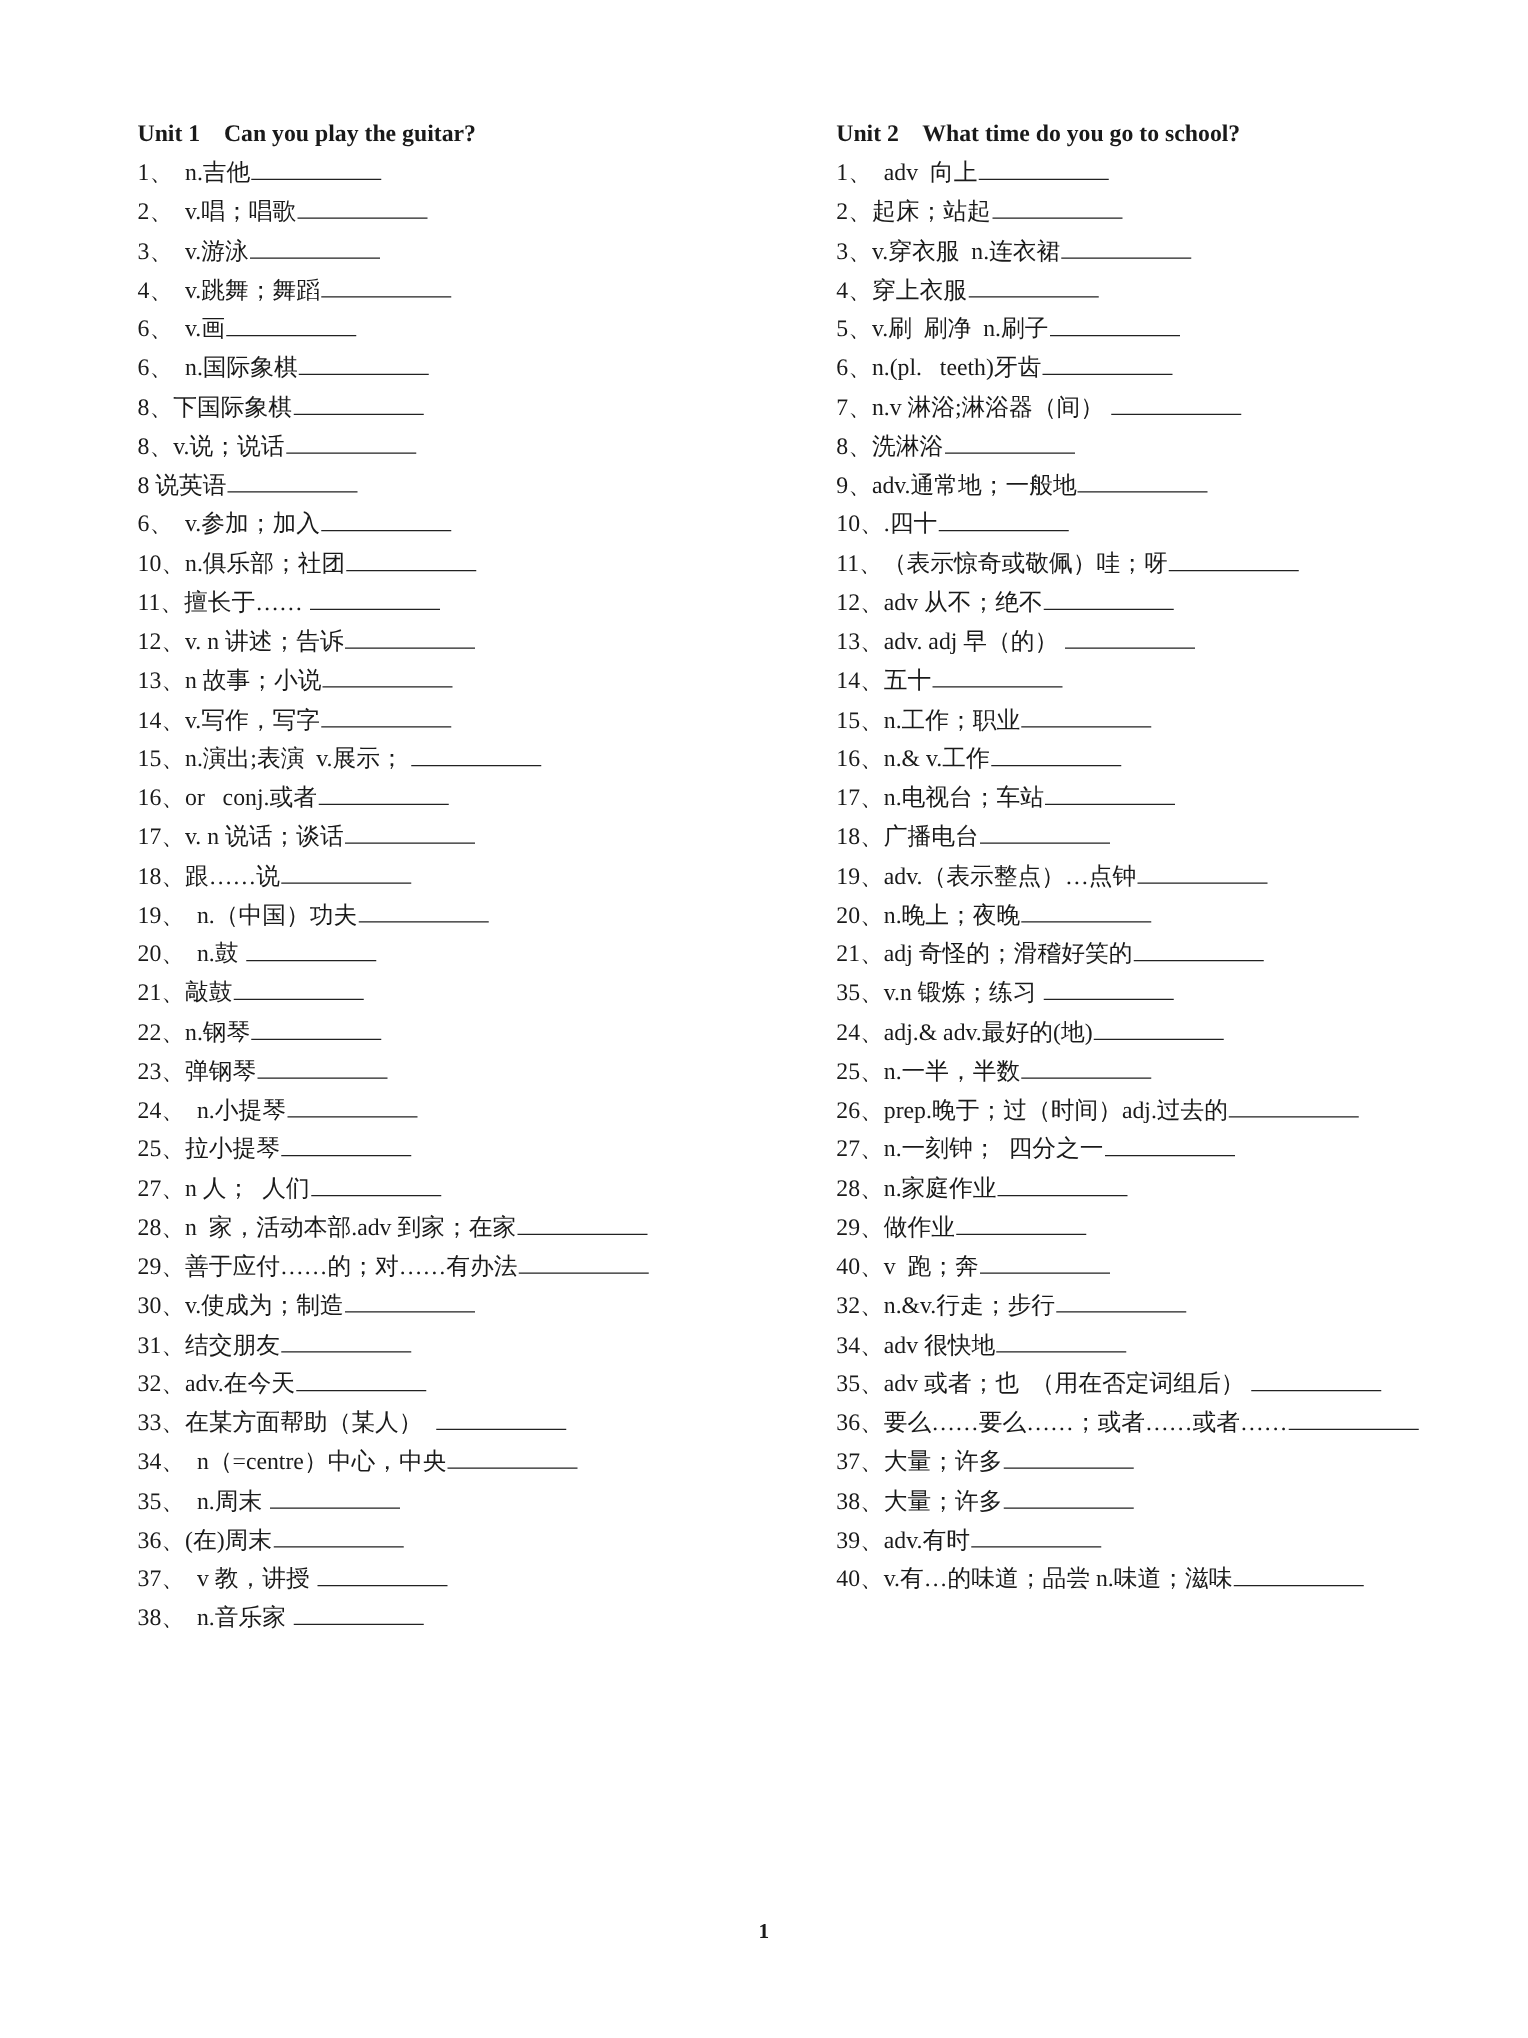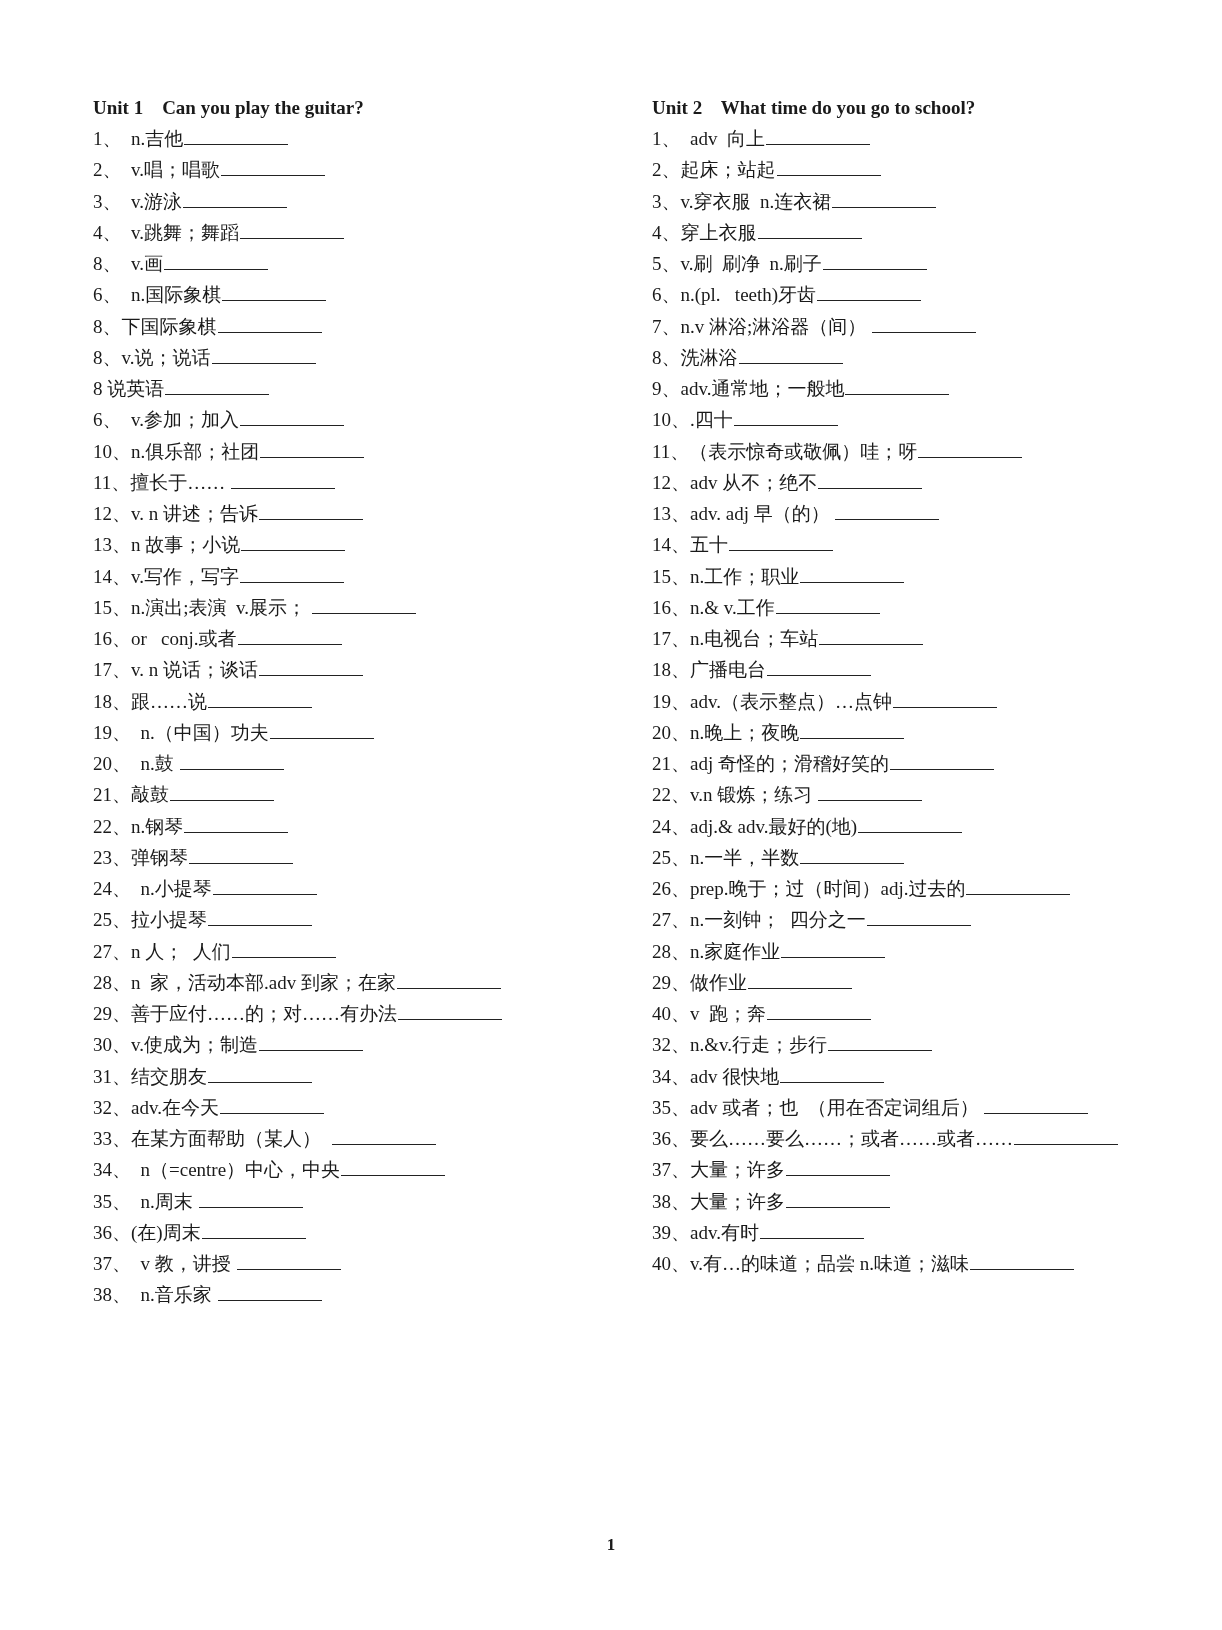--- a/index.html
+++ b/index.html
@@ -1,40 +1,40 @@
 <!DOCTYPE html>
 <html><head>
 <meta charset="utf-8">
 <style>
   html, body { margin: 0; padding: 0; background: #ffffff; }
   body { width: 1222px; height: 1630px; position: relative; overflow: hidden;
          font-family: "Liberation Serif", "DejaVu Serif", serif; color: #1a1a1a; }
   .page { position: absolute; left: 0; top: 0; width: 1222px; height: 1630px; }
-  .column { position: absolute; top: 92px; }
+  .column { position: absolute; top: 92px; margin-left: 17px; }
   .col-left { left: 93px; width: 500px; }
   .col-right { left: 652px; width: 560px; }
   .unit-title { font-family: "Liberation Serif", serif; font-weight: bold; font-size: 19px;
                 height: 31px; line-height: 31px; white-space: pre; }
   .item { font-size: 19px; height: 31.25px; line-height: 31.25px; white-space: pre; }
   .item .blank { display: inline-block; width: 104px; border-bottom: 1.5px solid #222;
                  height: 18px; vertical-align: baseline; margin-left: 1px; }
   .page-number { position: absolute; top: 1535px; left: 0; width: 1222px; text-align: center;
                  font-weight: bold; font-size: 17px; }
 </style>
 </head>
 <body>
 
 <div class="page">
   <div class="column col-left" id="col-0">
     <div class="unit-title">Unit 1    Can you play the guitar?</div>
   <div class="item"><span>1、  n.吉他</span><span></span><span class="blank"></span></div>
       <div class="item"><span>2、  v.唱；唱歌</span><span></span><span class="blank"></span></div>
       <div class="item"><span>3、  v.游泳</span><span></span><span class="blank"></span></div>
       <div class="item"><span>4、  v.跳舞；舞蹈</span><span></span><span class="blank"></span></div>
-      <div class="item"><span>8、  v.画</span><span></span><span class="blank"></span></div>
+      <div class="item"><span>6、  v.画</span><span></span><span class="blank"></span></div>
       <div class="item"><span>6、  n.国际象棋</span><span></span><span class="blank"></span></div>
       <div class="item"><span>8、下国际象棋</span><span></span><span class="blank"></span></div>
       <div class="item"><span>8、v.说；说话</span><span></span><span class="blank"></span></div>
       <div class="item"><span>8 说英语</span><span></span><span class="blank"></span></div>
       <div class="item"><span>6、  v.参加；加入</span><span></span><span class="blank"></span></div>
       <div class="item"><span>10、n.俱乐部；社团</span><span></span><span class="blank"></span></div>
       <div class="item"><span>11、擅长于……</span><span> </span><span class="blank"></span></div>
       <div class="item"><span>12、v. n 讲述；告诉</span><span></span><span class="blank"></span></div>
       <div class="item"><span>13、n 故事；小说</span><span></span><span class="blank"></span></div>
       <div class="item"><span>14、v.写作，写字</span><span></span><span class="blank"></span></div>
@@ -78,21 +78,21 @@
       <div class="item"><span>12、adv 从不；绝不</span><span></span><span class="blank"></span></div>
       <div class="item"><span>13、adv. adj 早（的）</span><span> </span><span class="blank"></span></div>
       <div class="item"><span>14、五十</span><span></span><span class="blank"></span></div>
       <div class="item"><span>15、n.工作；职业</span><span></span><span class="blank"></span></div>
       <div class="item"><span>16、n.&amp; v.工作</span><span></span><span class="blank"></span></div>
       <div class="item"><span>17、n.电视台；车站</span><span></span><span class="blank"></span></div>
       <div class="item"><span>18、广播电台</span><span></span><span class="blank"></span></div>
       <div class="item"><span>19、adv.（表示整点）…点钟</span><span></span><span class="blank"></span></div>
       <div class="item"><span>20、n.晚上；夜晚</span><span></span><span class="blank"></span></div>
       <div class="item"><span>21、adj 奇怪的；滑稽好笑的</span><span></span><span class="blank"></span></div>
-      <div class="item"><span>22、v.n 锻炼；练习</span><span> </span><span class="blank"></span></div>
+      <div class="item"><span>35、v.n 锻炼；练习</span><span> </span><span class="blank"></span></div>
       <div class="item"><span>24、adj.&amp; adv.最好的(地)</span><span></span><span class="blank"></span></div>
       <div class="item"><span>25、n.一半，半数</span><span></span><span class="blank"></span></div>
       <div class="item"><span>26、prep.晚于；过（时间）adj.过去的</span><span></span><span class="blank"></span></div>
       <div class="item"><span>27、n.一刻钟；  四分之一</span><span></span><span class="blank"></span></div>
       <div class="item"><span>28、n.家庭作业</span><span></span><span class="blank"></span></div>
       <div class="item"><span>29、做作业</span><span></span><span class="blank"></span></div>
       <div class="item"><span>40、v  跑；奔</span><span></span><span class="blank"></span></div>
       <div class="item"><span>32、n.&amp;v.行走；步行</span><span></span><span class="blank"></span></div>
       <div class="item"><span>34、adv 很快地</span><span></span><span class="blank"></span></div>
       <div class="item"><span>35、adv 或者；也  （用在否定词组后）</span><span> </span><span class="blank"></span></div>

